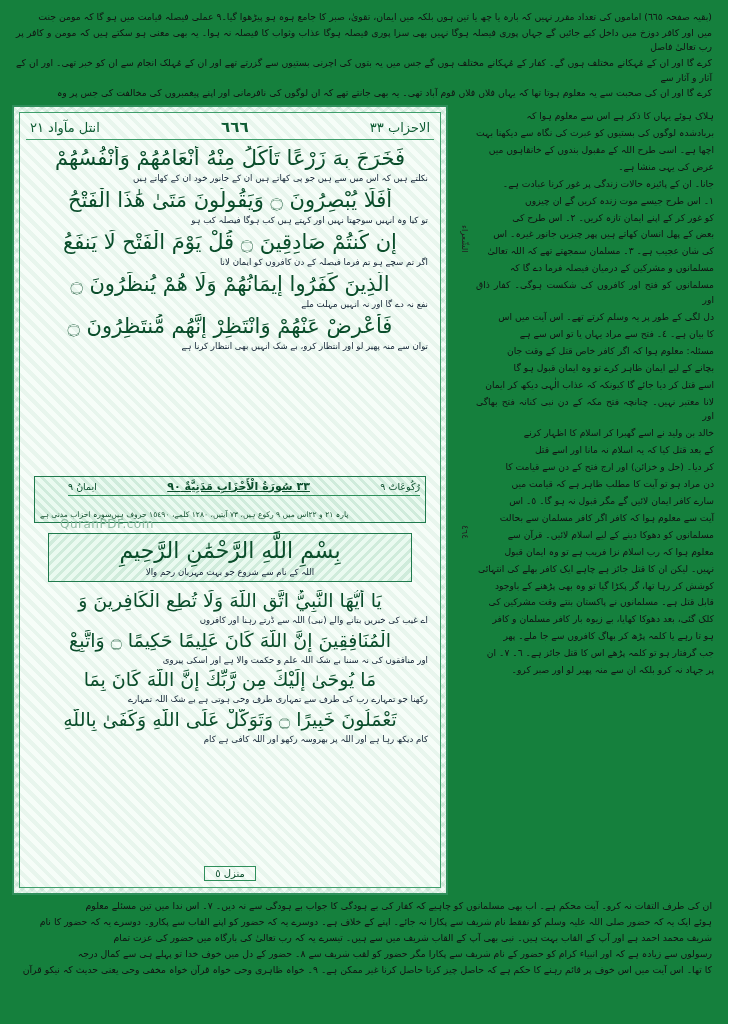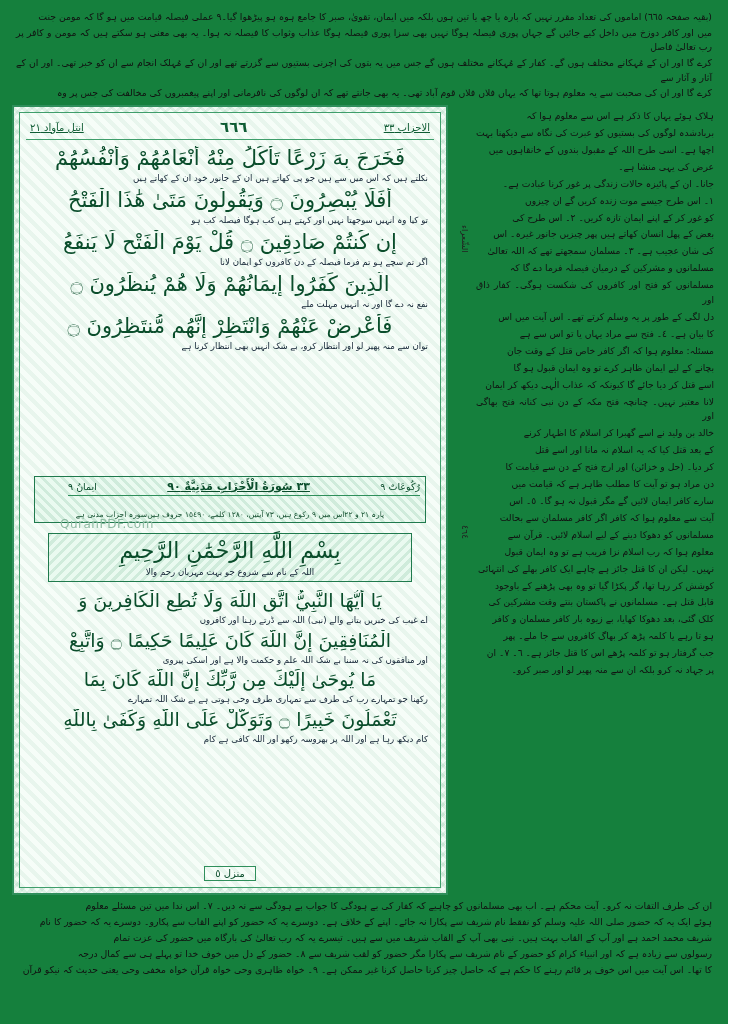--- a/index.html
+++ b/index.html
@@ -111,23 +111,22 @@
     color: #0f5c34;
     direction: rtl;
   }
   .panel-header .page-num {
     font-size: 15px;
     font-weight: bold;
     color: #0f5c34;
     letter-spacing: 1px;
   }
   .panel-header .hdr-side {
-    font-size: 10px;
+    font-size: 13px;
     color: #0f5c34;
-    text-decoration: underline;
   }
 
   .ayah-block {
     flex: 1 1 auto;
     direction: rtl;
     text-align: center;
     padding-top: 6px;
   }
   .ayah-line {
     font-family: "DejaVu Sans", sans-serif;
@@ -172,21 +171,21 @@
     margin-left: 28px;
   }
   .surah-bar-row .surah-name {
     font-size: 11px;
     font-weight: bold;
     text-decoration: underline;
   }
   .surah-meta {
     display: flex;
     flex-direction: row-reverse;
-    justify-content: center;
+    justify-content: flex-start;
     font-size: 7.6px;
     color: #14502f;
     padding-top: 2px;
     margin-top: 12px;
   }
 
   
   .bismillah-frame {
     margin: 6px 22px 2px 22px;
     border: 1.5px solid #1f7a4d;

